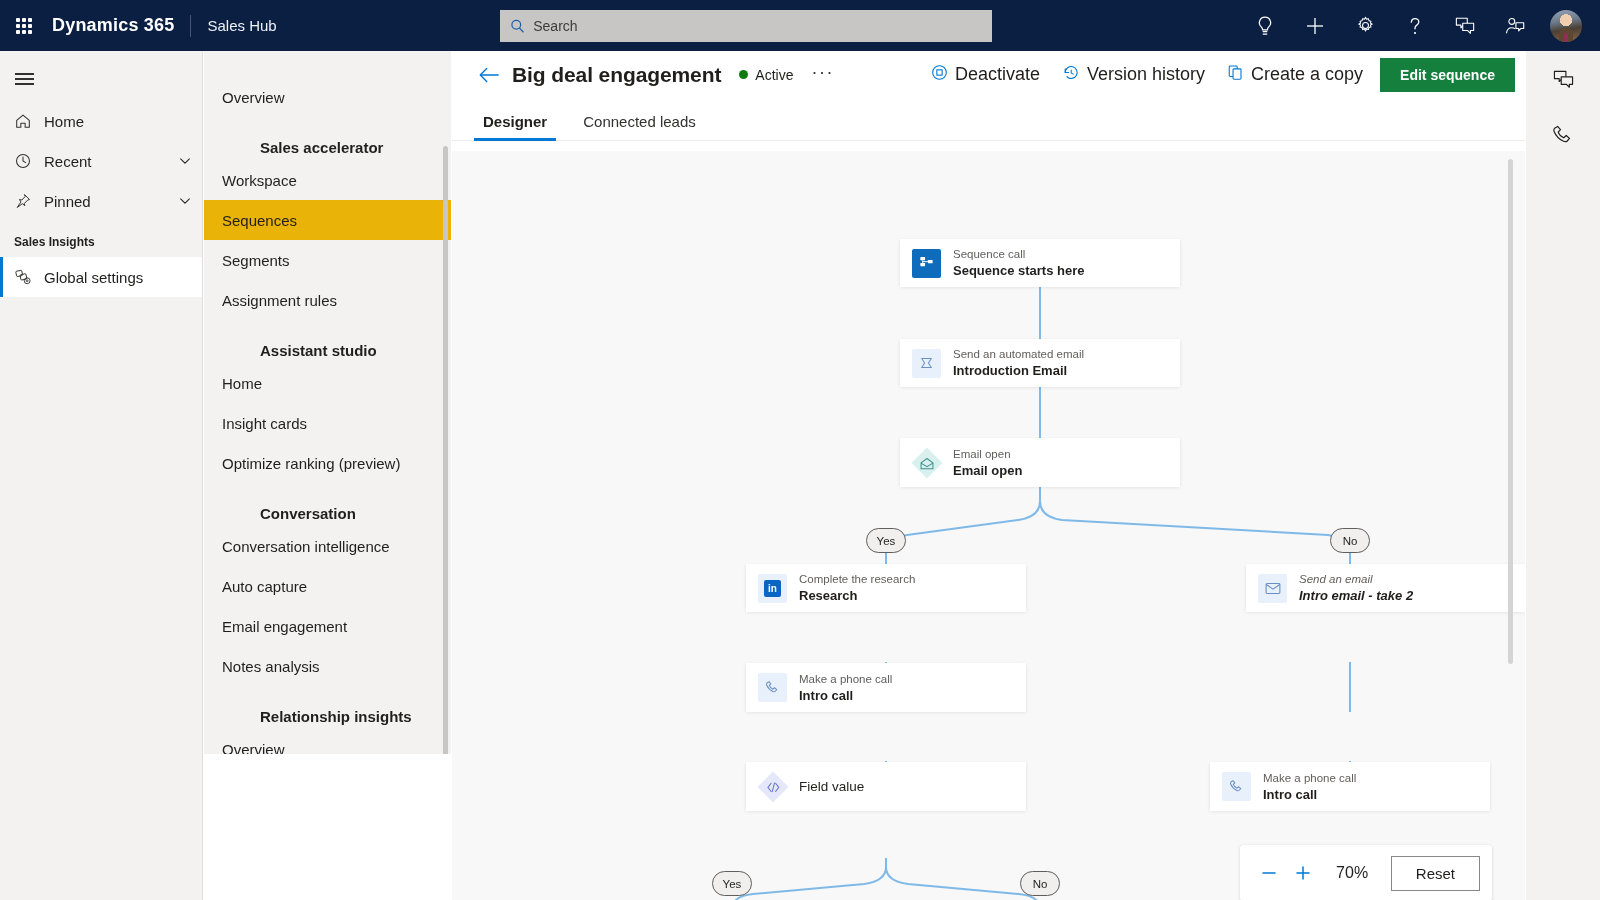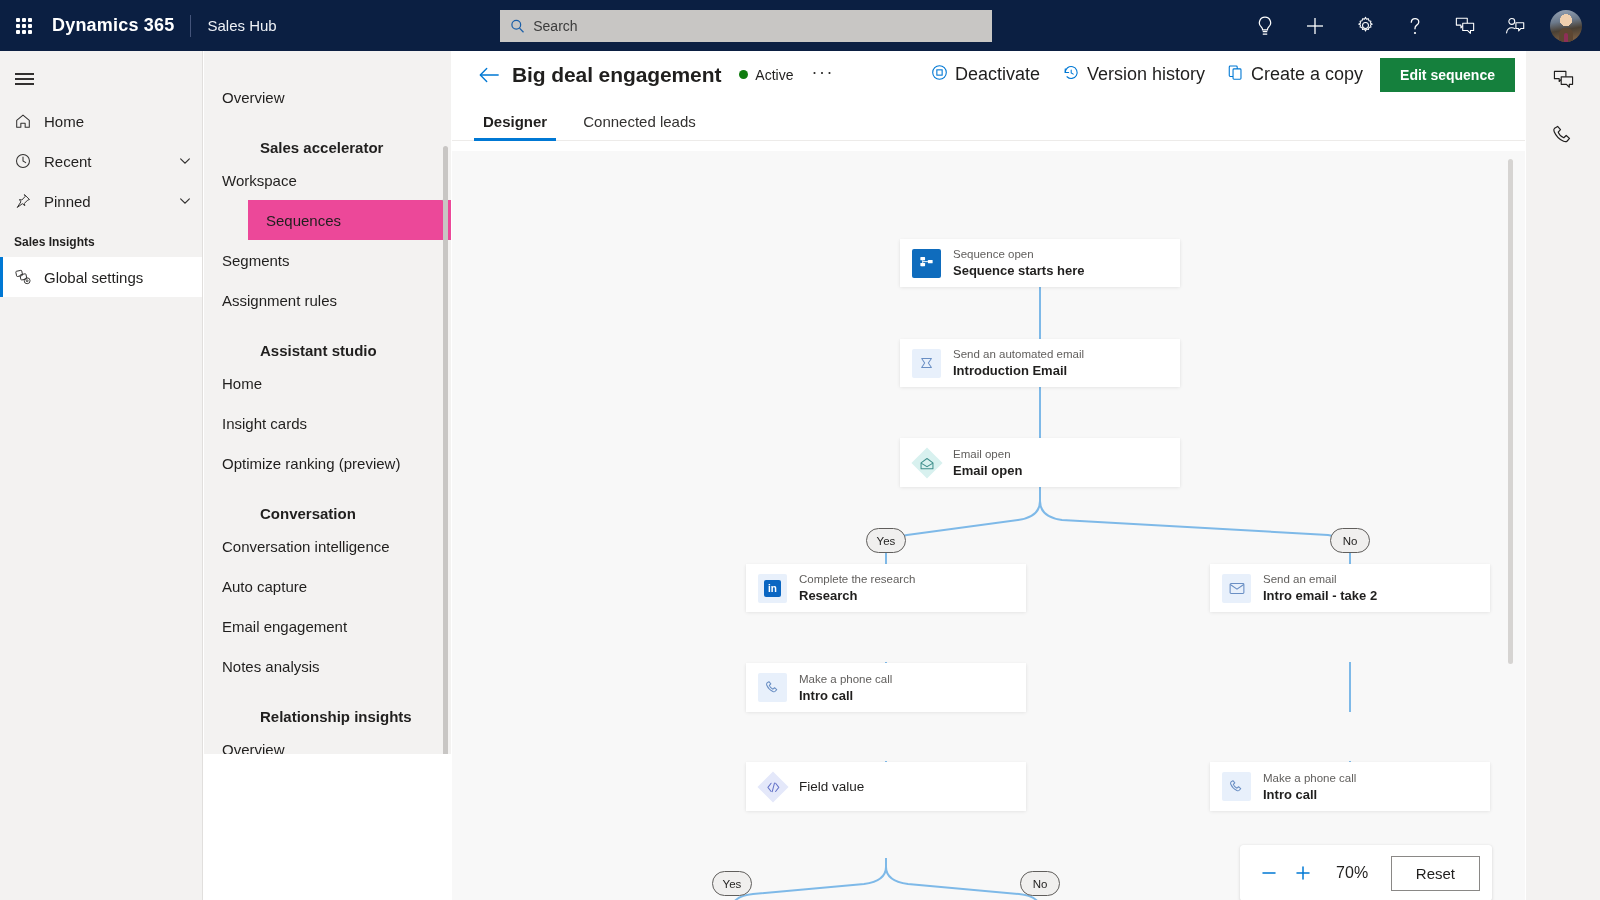--- a/index.html
+++ b/index.html
@@ -119,21 +119,21 @@
     position: absolute; top: 51px; left: 204px;
     width: 247px; height: 703px;
     background: #f3f2f1;
     overflow: hidden;
   }
   .sm-item {
     height: 40px; display: flex; align-items: center;
     padding-left: 18px; font-size: 15px; color: #201f1e;
     cursor: pointer;
   }
-  .sm-item.selected { background: #ec4899; margin-left: 44px; }
+  .sm-item.selected { background: #eab308; }
   .sm-head {
     font-size: 15px; font-weight: bold; color: #201f1e;
     padding: 22px 0 4px 18px;
     margin-left: 38px;
   }
   #sm-scroll-thumb {
     position: absolute; right: 3px; top: 95px; width: 5px; height: 610px;
     background: #c8c6c4; border-radius: 3px; cursor: pointer;
   }
   #sm-scroll-up {
@@ -528,21 +528,21 @@
         <span class="ic-sq blue">
           <svg width="17" height="17" viewBox="0 0 18 18">
             <rect x="2.5" y="2.2" width="5" height="3.4" rx=".6" fill="#fff"></rect>
             <rect x="2.5" y="8.4" width="5" height="3.4" rx=".6" fill="#fff"></rect>
             <rect x="10.5" y="5.3" width="5" height="3.4" rx=".6" fill="#fff"></rect>
             <path d="M5 5.6v6.2M5 7h5.5" stroke="#fff" stroke-width="1" fill="none"></path>
           </svg>
         </span>
       </span>
       <span class="ntext">
-        <span class="nsub">Sequence open</span>
+        <span class="nsub">Sequence call</span>
         <span class="ntitle">Sequence starts here</span>
       </span>
     </div>
 
     <div class="node" style="left:448px; top:188px; width:280px; height:48px;">
       <span class="nicon">
         <span class="ic-sq pale">
           <svg width="16" height="16" viewBox="0 0 18 18">
             <path d="M3 4h11l-3.5 5L14 14H3l3.4-5z" fill="none" stroke="#6a8fc4" stroke-width="1.15" stroke-linejoin="round"></path>
           </svg>
@@ -610,21 +610,21 @@
             <line x1="9.2" y1="1.4" x2="6.8" y2="10.6" stroke="#6573c8" stroke-width="1.1" stroke-linecap="round"></line>
           </svg>
         </span>
           </span>
       </span>
       <span class="ntext">
         <span class="ntitle">Field value</span>
       </span>
     </div>
 
-    <div class="node" style="left:758px; top:413px; width:280px; height:48px;">
+    <div class="node" style="left:794px; top:413px; width:280px; height:48px;font-style:italic;">
       <span class="nicon">
         <span class="ic-sq pale">
           <svg width="16" height="13" viewBox="0 0 17 13">
             <rect x="1.2" y="1.2" width="14.6" height="10.6" rx="1" fill="none" stroke="#6a8fc4" stroke-width="1.15"></rect>
             <path d="M1.4 2.2l7.1 5 7.1-5" fill="none" stroke="#6a8fc4" stroke-width="1.15"></path>
           </svg>
         </span>
       </span>
       <span class="ntext">
         <span class="nsub">Send an email</span>

